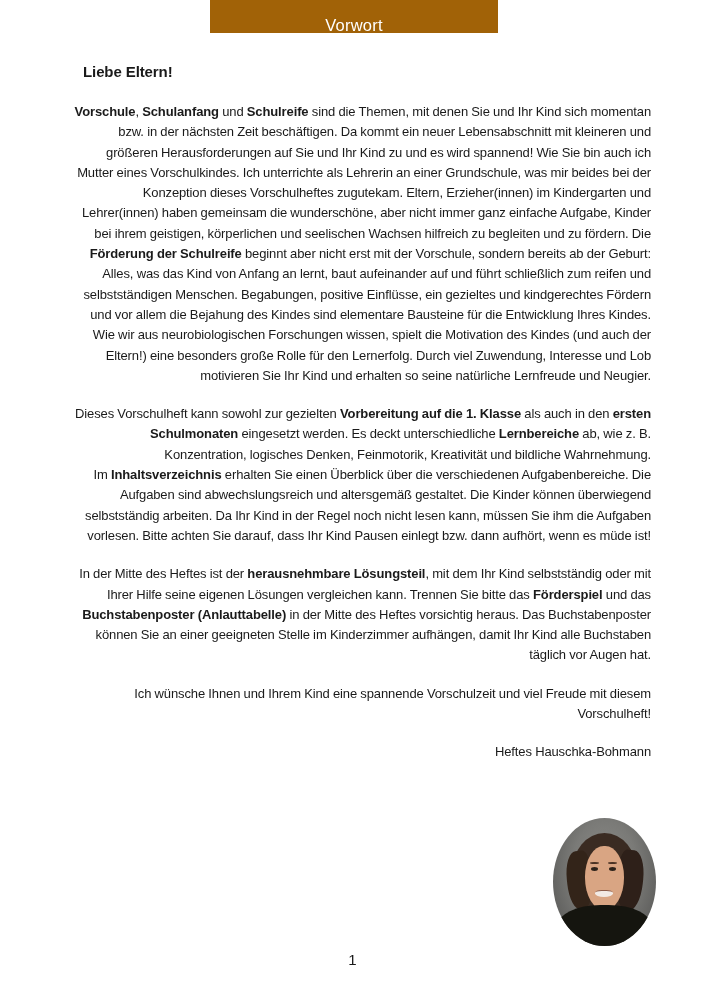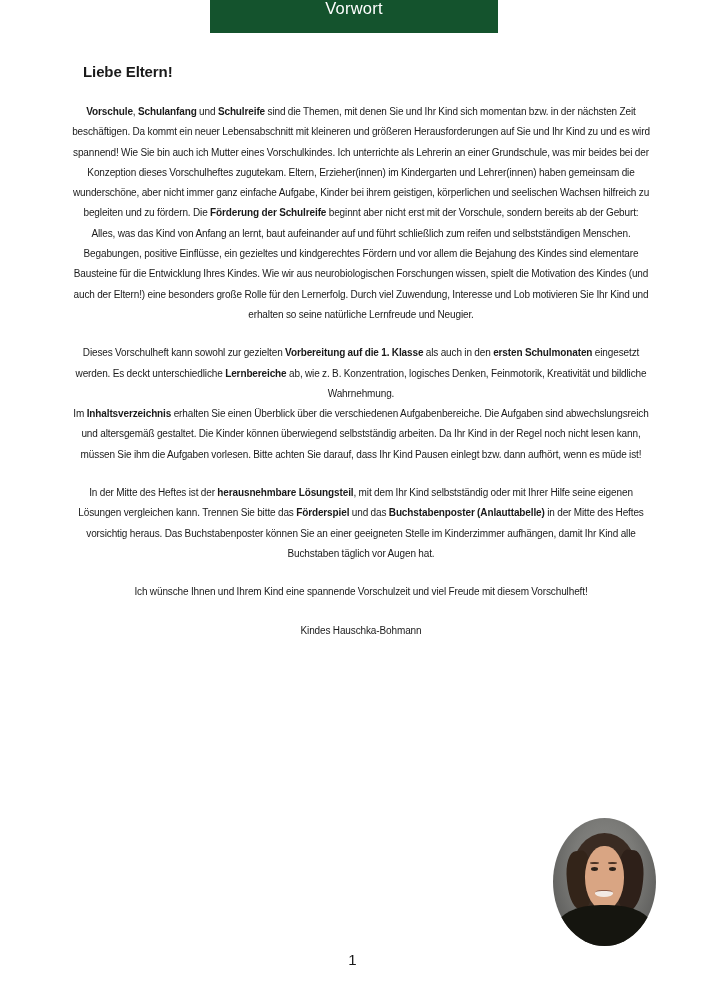--- a/index.html
+++ b/index.html
@@ -16,23 +16,23 @@
     overflow: hidden;
   }
 
   
   .banner {
     position: absolute;
     left: 210px;
     top: 0;
     width: 288px;
     height: 33px;
-    background: #14532d;
+    background: #a16207;
     display: flex;
-    align-items: flex-start;
+    align-items: flex-end;
     justify-content: center;
   }
   .banner-title {
     color: #ffffff;
     font-size: 16.5px;
     font-weight: 400;
     letter-spacing: 0.2px;
     line-height: 1;
   }
 
@@ -47,24 +47,24 @@
   .salutation {
     font-size: 15px;
     font-weight: bold;
     margin: 0 0 20px 12px;
     line-height: 20px;
     letter-spacing: -0.1px;
   }
 
   p.para {
     margin: 0 0 18px 0;
-    font-size: 10px;
+    font-size: 13px;
     line-height: 20.3px;
     letter-spacing: -0.12px;
-    text-align: center;
+    text-align: right;
     word-spacing: -0.2px;
   }
   p.para:last-of-type {
     margin-bottom: 0;
   }
   p.para b {
     font-weight: bold;
   }
 
   
@@ -190,21 +190,21 @@
   <span class="banner-title">Vorwort</span>
 </div>
 
 <div class="page">
   <h1 class="salutation">Liebe Eltern!</h1>
   <div id="paragraphs">
       <p class="para"><b>Vorschule</b><span>, </span><b>Schulanfang</b><span> und </span><b>Schulreife</b><span> sind die Themen, mit denen Sie und Ihr Kind sich momentan bzw. in der nächsten Zeit beschäftigen. Da kommt ein neuer Lebensabschnitt mit kleineren und größeren Herausforderungen auf Sie und Ihr Kind zu und es wird spannend! Wie Sie bin auch ich Mutter eines Vorschulkindes. Ich unterrichte als Lehrerin an einer Grundschule, was mir beides bei der Konzeption dieses Vorschulheftes zugutekam. Eltern, Erzieher(innen) im Kindergarten und Lehrer(innen) haben gemeinsam die wunderschöne, aber nicht immer ganz einfache Aufgabe, Kinder bei ihrem geistigen, körperlichen und seelischen Wachsen hilfreich zu begleiten und zu fördern. Die </span><b>Förderung der Schulreife</b><span> beginnt aber nicht erst mit der Vorschule, sondern bereits ab der Geburt: Alles, was das Kind von Anfang an lernt, baut aufeinander auf und führt schließlich zum reifen und selbstständigen Menschen. Begabungen, positive Einflüsse, ein gezieltes und kindgerechtes Fördern und vor allem die Bejahung des Kindes sind elementare Bausteine für die Entwicklung Ihres Kindes. Wie wir aus neurobiologischen Forschungen wissen, spielt die Motivation des Kindes (und auch der Eltern!) eine besonders große Rolle für den Lernerfolg. Durch viel Zuwendung, Interesse und Lob motivieren Sie Ihr Kind und erhalten so seine natürliche Lernfreude und Neugier.</span></p>
       <p class="para"><span>Dieses Vorschulheft kann sowohl zur gezielten </span><b>Vorbereitung auf die 1. Klasse</b><span> als auch in den </span><b>ersten Schulmonaten</b><span> eingesetzt werden. Es deckt unterschiedliche </span><b>Lernbereiche</b><span> ab, wie z. B. Konzentration, logisches Denken, Feinmotorik, Kreativität und bildliche Wahrnehmung.</span><br><span>Im </span><b>Inhaltsverzeichnis</b><span> erhalten Sie einen Überblick über die verschiedenen Aufgabenbereiche. Die Aufgaben sind abwechslungsreich und altersgemäß gestaltet. Die Kinder können überwiegend selbstständig arbeiten. Da Ihr Kind in der Regel noch nicht lesen kann, müssen Sie ihm die Aufgaben vorlesen. Bitte achten Sie darauf, dass Ihr Kind Pausen einlegt bzw. dann aufhört, wenn es müde ist!</span></p>
       <p class="para"><span>In der Mitte des Heftes ist der </span><b>herausnehmbare Lösungsteil</b><span>, mit dem Ihr Kind selbstständig oder mit Ihrer Hilfe seine eigenen Lösungen vergleichen kann. Trennen Sie bitte das </span><b>Förderspiel</b><span> und das </span><b>Buchstabenposter (Anlauttabelle)</b><span> in der Mitte des Heftes vorsichtig heraus. Das Buchstabenposter können Sie an einer geeigneten Stelle im Kinderzimmer aufhängen, damit Ihr Kind alle Buchstaben täglich vor Augen hat.</span></p>
       <p class="para"><span>Ich wünsche Ihnen und Ihrem Kind eine spannende Vorschulzeit und viel Freude mit diesem Vorschulheft!</span></p>
-      <p class="para"><span>Kindes Hauschka-Bohmann</span></p>
+      <p class="para"><span>Heftes Hauschka-Bohmann</span></p>
     </div>
 </div>
 
 <div class="portrait">
   <div class="portrait-oval">
     <div class="p-hair"></div>
     <div class="p-hair-l"></div>
     <div class="p-hair-r"></div>
     <div class="p-neck"></div>
     <div class="p-face"></div>

